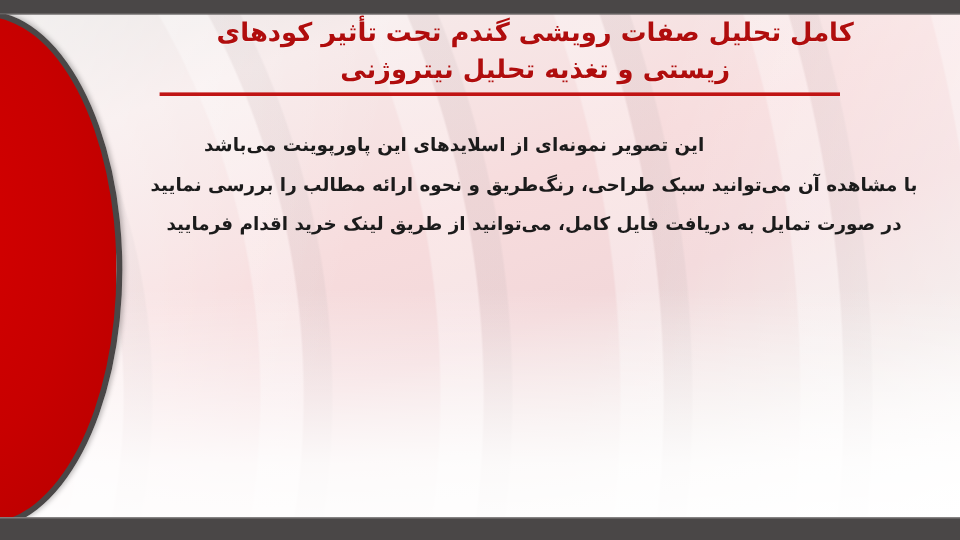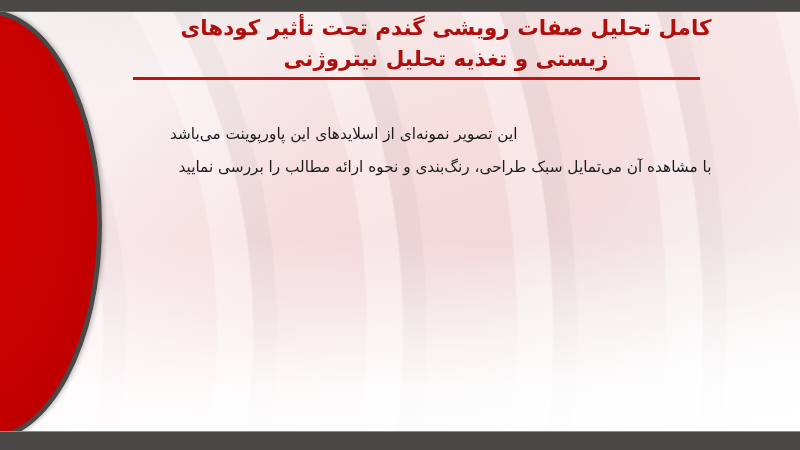--- a/index.html
+++ b/index.html
@@ -114,23 +114,24 @@
     height: 3px;
     background: #c01414;
     z-index: 4;
   }
 
   
   .body-block {
     position: absolute;
     left: 110px;
     right: 20px;
-    top: 118px;
+    top: 105px;
     z-index: 4;
     text-align: center;
+    font-weight: bold;
   }
   .body-line {
     color: #1b1b1b;
     font-size: 15.3px;
     line-height: 33px;
     white-space: nowrap;
   }
   .body-line.l1 { text-align: left; padding-left: 60px; }
   .body-line.l2 { text-align: center; }
   .body-line.l3 { text-align: center; }
@@ -153,16 +154,17 @@
   </div>
 
   <div class="title-block">
     <div class="title-line">کامل تحلیل صفات رویشی گندم تحت تأثیر کودهای</div>
     <div class="title-line">زیستی و تغذیه تحلیل نیتروژنی</div>
   </div>
   <div class="title-rule"></div>
 
   <div class="body-block">
     <div class="body-line l1">این تصویر نمونه‌ای از اسلایدهای این پاورپوینت می‌باشد</div>
-    <div class="body-line l2">با مشاهده آن می‌تمایل سبک طراحی، رنگ‌بندی و نحوه ارائه مطالب را بررسی نمایید</div>
+    <div class="body-line l2">با مشاهده آن می‌توانید سبک طراحی، رنگ‌طریق و نحوه ارائه مطالب را بررسی نمایید</div>
+    <div class="body-line l3">در صورت تمایل به دریافت فایل کامل، می‌توانید از طریق لینک خرید اقدام فرمایید</div>
   </div>
 
 </div>
 
 </body></html>

